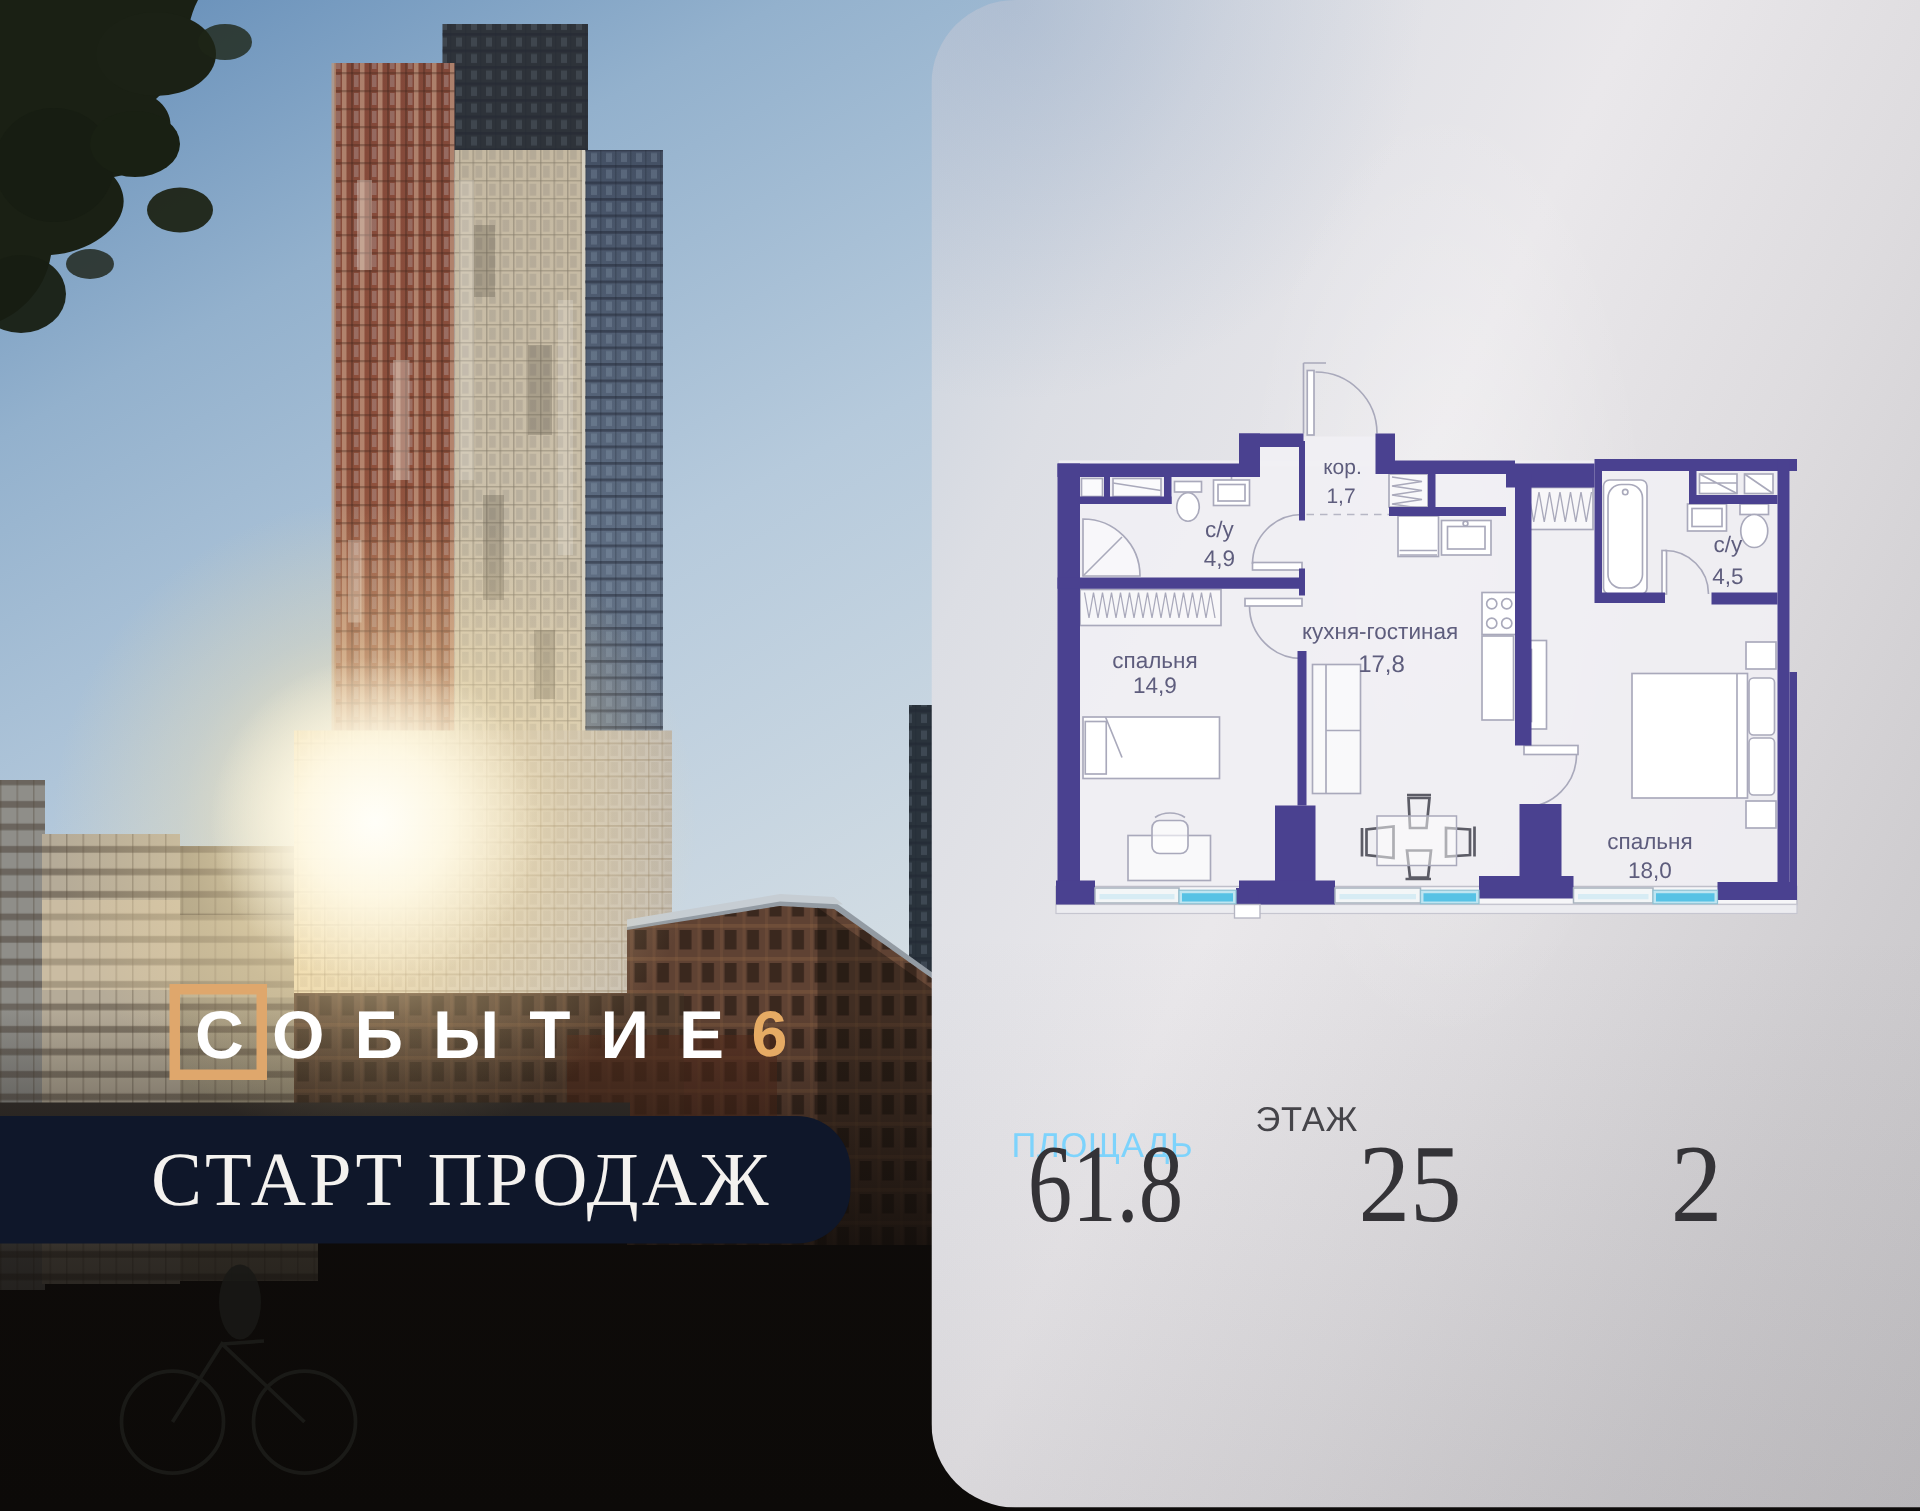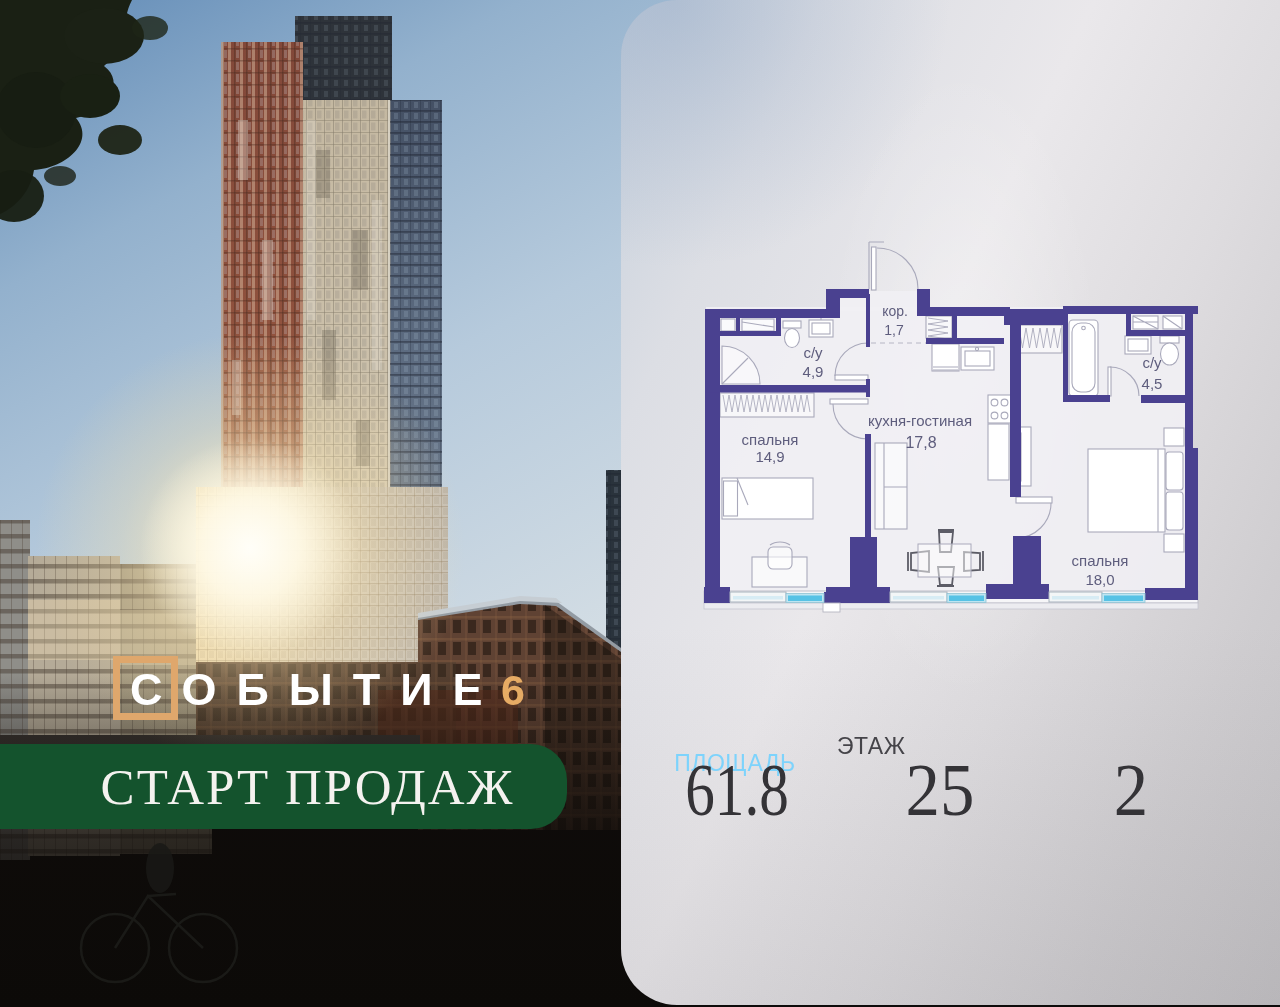--- a/index.html
+++ b/index.html
@@ -174,21 +174,21 @@
 
 <div class="abs" id="logo" style="left:0;top:650px;z-index:3;width:492px;height:80px;">
 
   <div class="abs" style="left:113px;top:6px;width:51px;height:50px;border:7px solid #dfa76c;"></div>
 
   <div class="abs" style="left:130px;top:14px;font-weight:bold;font-size:45px;letter-spacing:20px;color:#ffffff;">СОБЫТИЕ</div>
 
   <div class="abs" style="left:501px;top:16px;font-weight:bold;font-size:43px;color:#e6ab64;">6</div>
 </div>
 
-<div class="abs" id="pill" style="left:0;top:744px;width:567px;height:85px;border-radius:0 36px 36px 0;background:#14532d;">
+<div class="abs" id="pill" style="left:0;top:744px;width:567px;height:85px;border-radius:0 36px 36px 0;background:#0f172a;">
   <div class="abs" style="left:0;top:0;width:100%;height:100%;display:flex;align-items:center;justify-content:center;font-family:'Liberation Serif',serif;font-size:51px;letter-spacing:2px;color:#f4f2ef;padding-left:24px;">СТАРТ ПРОДАЖ</div>
 </div>
 
 <div class="abs" id="panel" style="left:621px;top:0;width:659px;height:1005px;border-radius:56px 0 0 56px;background:
   radial-gradient(ellipse 60% 38% at 8% 0%, rgba(115,145,185,0.32), rgba(115,145,185,0) 70%),
   linear-gradient(180deg, rgba(255,255,255,0) 62%, rgba(105,103,108,0.08) 85%, rgba(105,103,108,0.13) 100%),
   radial-gradient(ellipse 30% 45% at 52% 38%, rgba(255,255,255,0.35), rgba(255,255,255,0) 70%),
   linear-gradient(115deg, #c6d0dc 0%, #dcdee4 18%, #eae8eb 42%, #dedcdf 62%, #cfcdd0 82%, #c4c2c5 100%);">
 </div>
 

